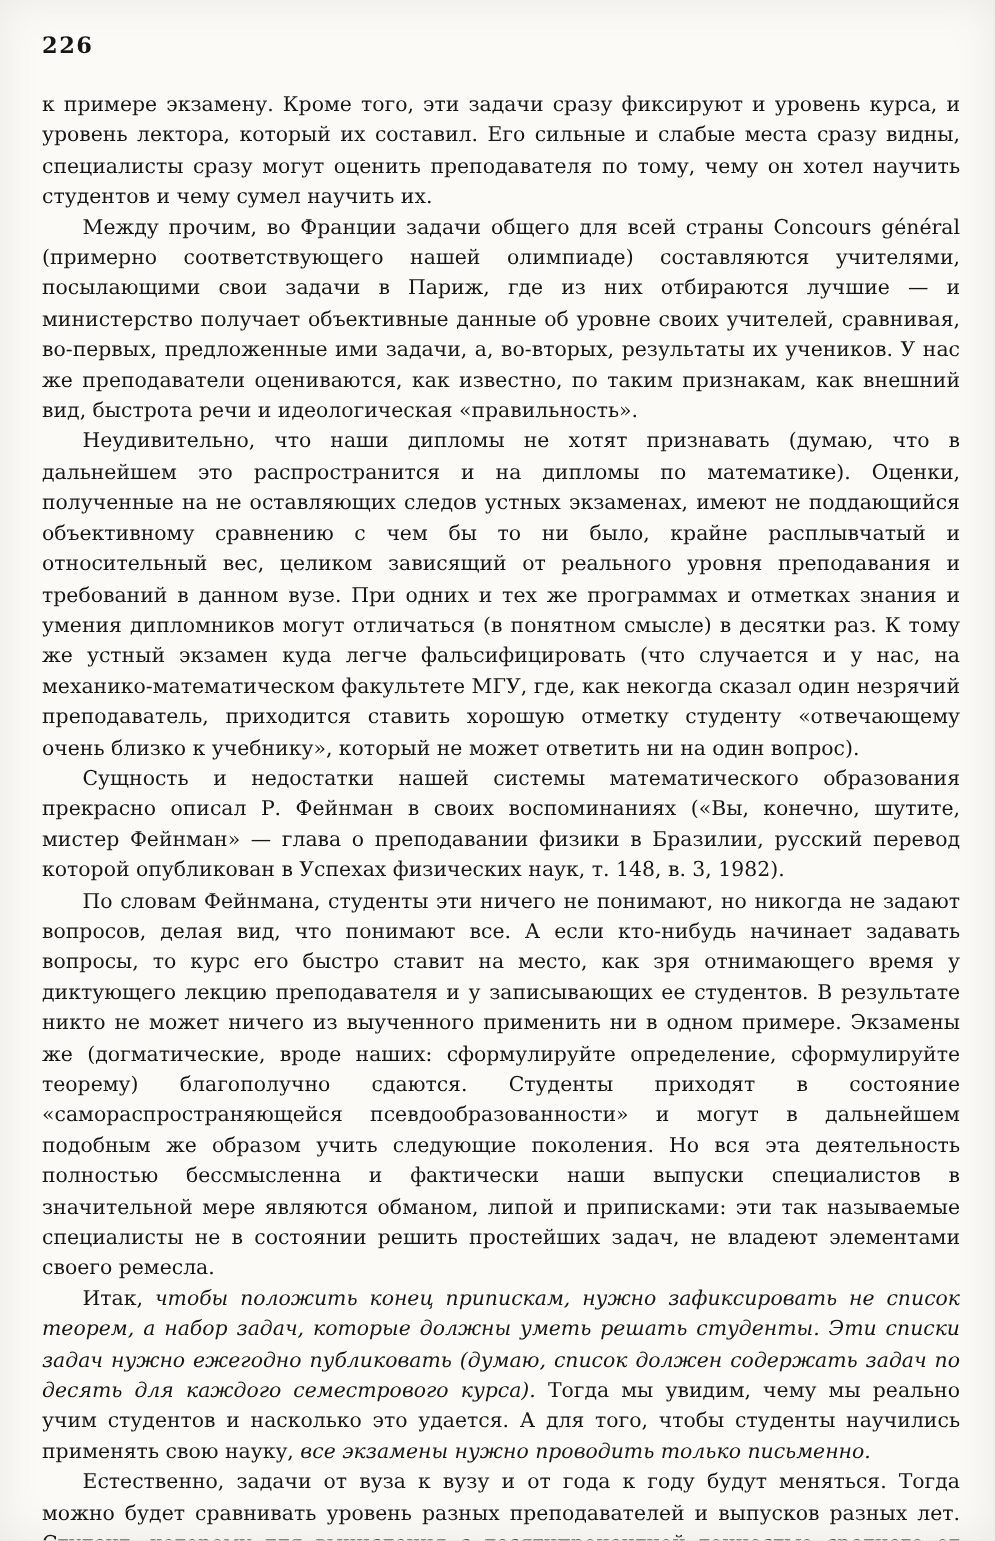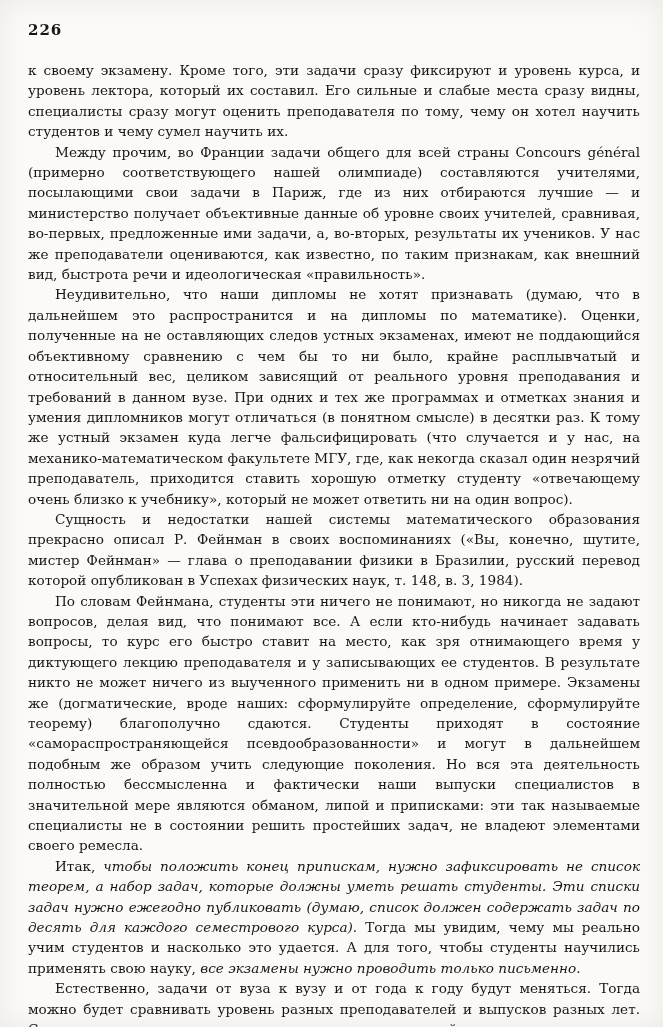--- a/index.html
+++ b/index.html
@@ -58,21 +58,21 @@
   }
 </style>
 </head>
 <body>
 
 <div class="page" style="background: rgb(251, 250, 247); color: rgb(23, 22, 20);">
   <header class="page-header">
     <span class="page-number">226</span>
   </header>
   <main class="text-block">
-      <p class=""><span class="">к своему экзамену. Кроме того, эти задачи сразу фиксируют и уровень курса, и уровень лектора, который их составил. Его сильные и слабые места сразу видны, специалисты сразу могут оценить преподавателя по тому, чему он хотел научить студентов и чему сумел научить их.</span></p>
+      <p class=""><span class="">к примере экзамену. Кроме того, эти задачи сразу фиксируют и уровень курса, и уровень лектора, который их составил. Его сильные и слабые места сразу видны, специалисты сразу могут оценить преподавателя по тому, чему он хотел научить студентов и чему сумел научить их.</span></p>
       <p class="indent"><span class="">Между прочим, во Франции задачи общего для всей страны Concours général (примерно соответствующего нашей олимпиаде) составляются учителями, посылающими свои задачи в Париж, где из них отбираются лучшие — и министерство получает объективные данные об уровне своих учителей, сравнивая, во-первых, предложенные ими задачи, а, во-вторых, результаты их учеников. У нас же преподаватели оцениваются, как известно, по таким признакам, как внешний вид, быстрота речи и идеологическая «правильность».</span></p>
       <p class="indent"><span class="">Неудивительно, что наши дипломы не хотят признавать (думаю, что в дальнейшем это распространится и на дипломы по математике). Оценки, полученные на не оставляющих следов устных экзаменах, имеют не поддающийся объективному сравнению с чем бы то ни было, крайне расплывчатый и относительный вес, целиком зависящий от реального уровня преподавания и требований в данном вузе. При одних и тех же программах и отметках знания и умения дипломников могут отличаться (в понятном смысле) в десятки раз. К тому же устный экзамен куда легче фальсифицировать (что случается и у нас, на механико-математическом факультете МГУ, где, как некогда сказал один незрячий преподаватель, приходится ставить хорошую отметку студенту «отвечающему очень близко к учебнику», который не может ответить ни на один вопрос).</span></p>
-      <p class="indent"><span class="">Сущность и недостатки нашей системы математического образования прекрасно описал Р. Фейнман в своих воспоминаниях («Вы, конечно, шутите, мистер Фейнман» — глава о преподавании физики в Бразилии, русский перевод которой опубликован в Успехах физических наук, т. 148, в. 3, 1984).</span></p>
+      <p class="indent"><span class="">Сущность и недостатки нашей системы математического образования прекрасно описал Р. Фейнман в своих воспоминаниях («Вы, конечно, шутите, мистер Фейнман» — глава о преподавании физики в Бразилии, русский перевод которой опубликован в Успехах физических наук, т. 148, в. 3, 1982).</span></p>
       <p class="indent"><span class="">По словам Фейнмана, студенты эти ничего не понимают, но никогда не задают вопросов, делая вид, что понимают все. А если кто-нибудь начинает задавать вопросы, то курс его быстро ставит на место, как зря отнимающего время у диктующего лекцию преподавателя и у записывающих ее студентов. В результате никто не может ничего из выученного применить ни в одном примере. Экзамены же (догматические, вроде наших: сформулируйте определение, сформулируйте теорему) благополучно сдаются. Студенты приходят в состояние «самораспространяющейся псевдообразованности» и могут в дальнейшем подобным же образом учить следующие поколения. Но вся эта деятельность полностью бессмысленна и фактически наши выпуски специалистов в значительной мере являются обманом, липой и приписками: эти так называемые специалисты не в состоянии решить простейших задач, не владеют элементами своего ремесла.</span></p>
       <p class="indent"><span class="">Итак, </span><span class="it">чтобы положить конец припискам, нужно зафиксировать не список теорем, а набор задач, которые должны уметь решать студенты. Эти списки задач нужно ежегодно публиковать (думаю, список должен содержать задач по десять для каждого семестрового курса).</span><span class=""> Тогда мы увидим, чему мы реально учим студентов и насколько это удается. А для того, чтобы студенты научились применять свою науку, </span><span class="it">все экзамены нужно проводить только письменно.</span></p>
       <p class="indent"><span class="">Естественно, задачи от вуза к вузу и от года к году будут меняться. Тогда можно будет сравнивать уровень разных преподавателей и выпусков разных лет. Студент, которому для вычисления с десятипроцентной точностью среднего от сотой степени синуса требуется значительно больше пяти минут, не владеет математикой, даже если он занимался нестандартным анализом, универсальными алгебрами, супермногообразиями или теоремами вложения.</span></p>
     </main>
 </div>
 
 </body></html>

